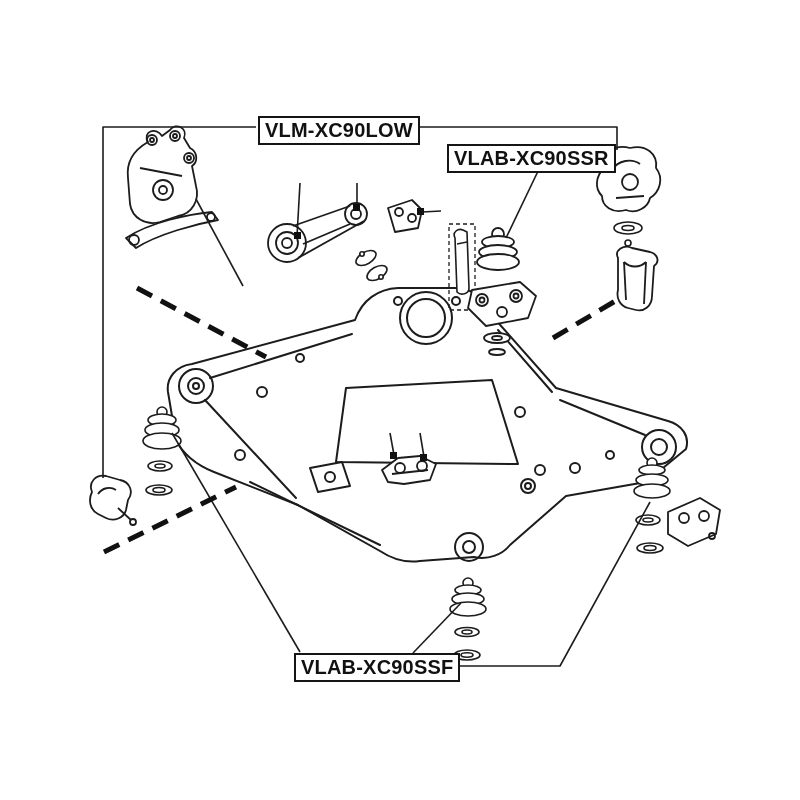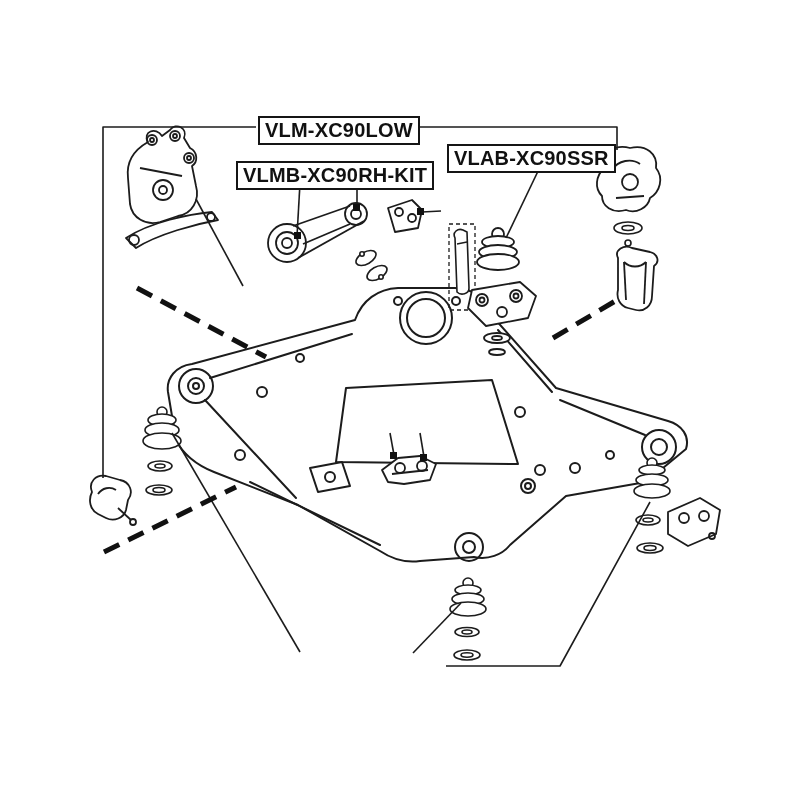--- a/index.html
+++ b/index.html
@@ -246,19 +246,19 @@
       <line x1="137" y1="288" x2="266" y2="357"></line>
       <line x1="104" y1="552" x2="236" y2="487"></line>
       <line x1="553" y1="338" x2="617" y2="300"></line>
     </g>
   </svg>
 
   <div class="part-label" style="left:258px;top:116px">VLM-XC90LOW</div>
 
   <div class="part-label" style="left:447px;top:144px">VLAB-XC90SSR</div>
 
-  <div class="part-label" style="left:236px;top:161px">VLMB-XC90RH-KIT</div>
-
-
-
-
+
+
+
+
+  <div class="part-label" style="left:294px;top:653px">VLAB-XC90SSF</div>
 
 </div>
 
 </body></html>

